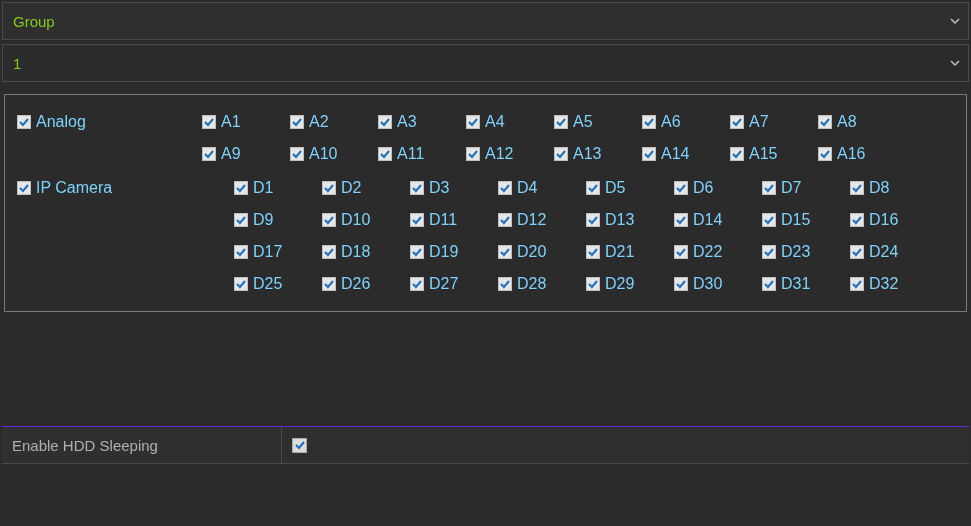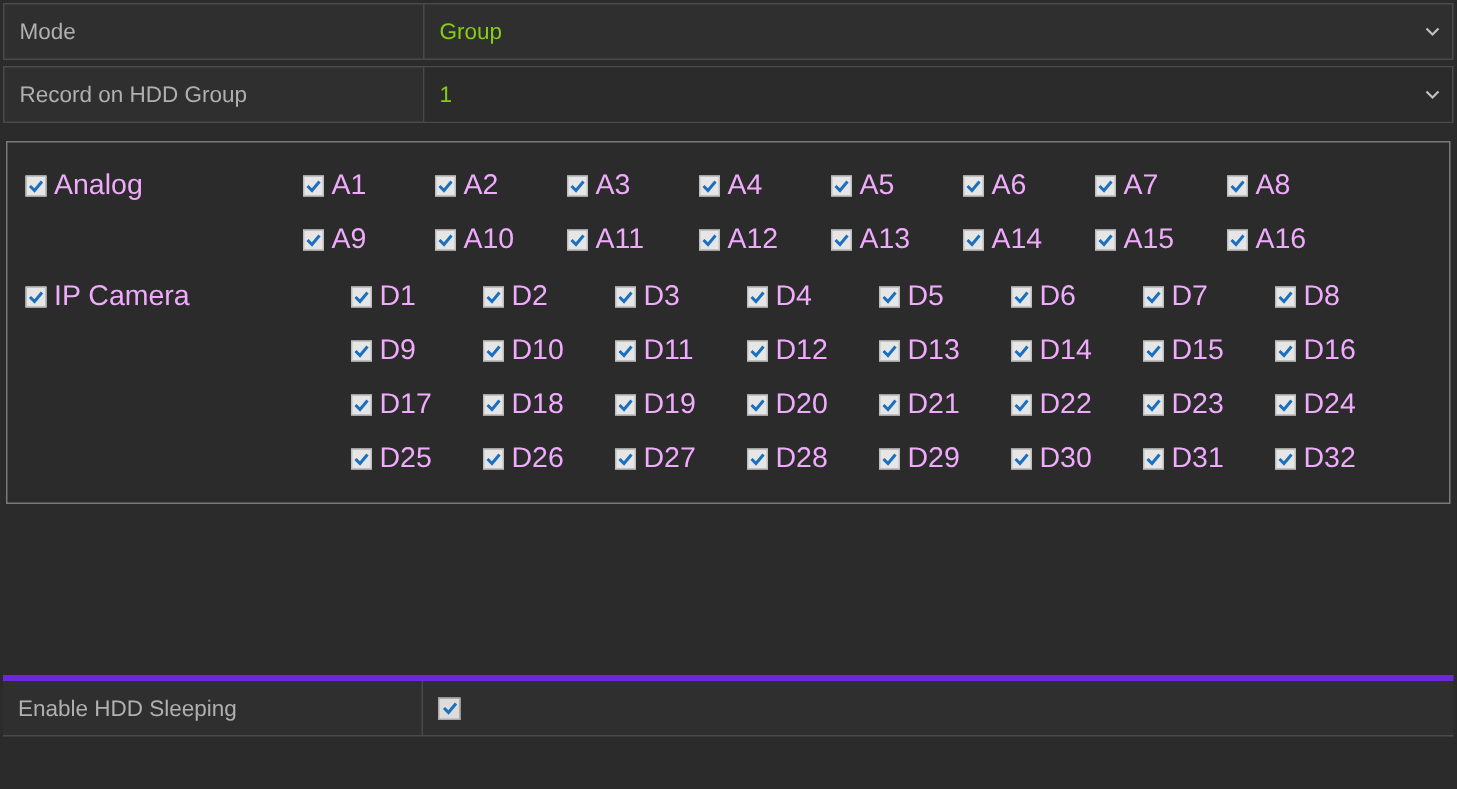--- a/index.html
+++ b/index.html
@@ -110,32 +110,32 @@
     height: 12px;
     display: block;
   }
   .cb.standalone {
     background: #dcdcdc;
     border: 1px solid #aaa;
     width: 15px;
     height: 15px;
   }
   .label-text {
-    color: #f0abfc;
-    font-size: 19px;
+    color: #7dd3fc;
+    font-size: 16px;
   }
 
   .spacer {
     height: 110px;
   }
 
   .sleep-row {
     display: flex;
     align-items: stretch;
-    border-top: 4px solid #6d28d9;
+    border-top: 1px solid #6d28d9;
     border-bottom: 1px solid #4a4a4a;
     height: 36px;
     background: #2f2f2f;
   }
   .sleep-row .label-cell {
     width: 280px;
     display: flex;
     align-items: center;
     padding: 0 10px;
     color: #b0b0b0;
@@ -149,33 +149,31 @@
     padding: 0 10px;
     box-sizing: border-box;
   }
 </style>
 </head>
 <body>
 
 <div class="page">
 
   <div class="field-row">
-    <div class="label-cell">Mode</div>
     <div class="value-cell">
       <span>Group</span>
       <span class="chevron">
         <svg viewBox="0 0 10 10">
             <path d="M1 3 L5 7 L9 3" fill="none" stroke="#c0c0c0" stroke-width="1.5"></path>
           </svg>
       </span>
     </div>
   </div>
 
   <div class="field-row">
-    <div class="label-cell">Record on HDD Group</div>
     <div class="value-cell darker">
       <span>1</span>
       <span class="chevron">
         <svg viewBox="0 0 10 10">
             <path d="M1 3 L5 7 L9 3" fill="none" stroke="#c0c0c0" stroke-width="1.5"></path>
           </svg>
       </span>
     </div>
   </div>
 

